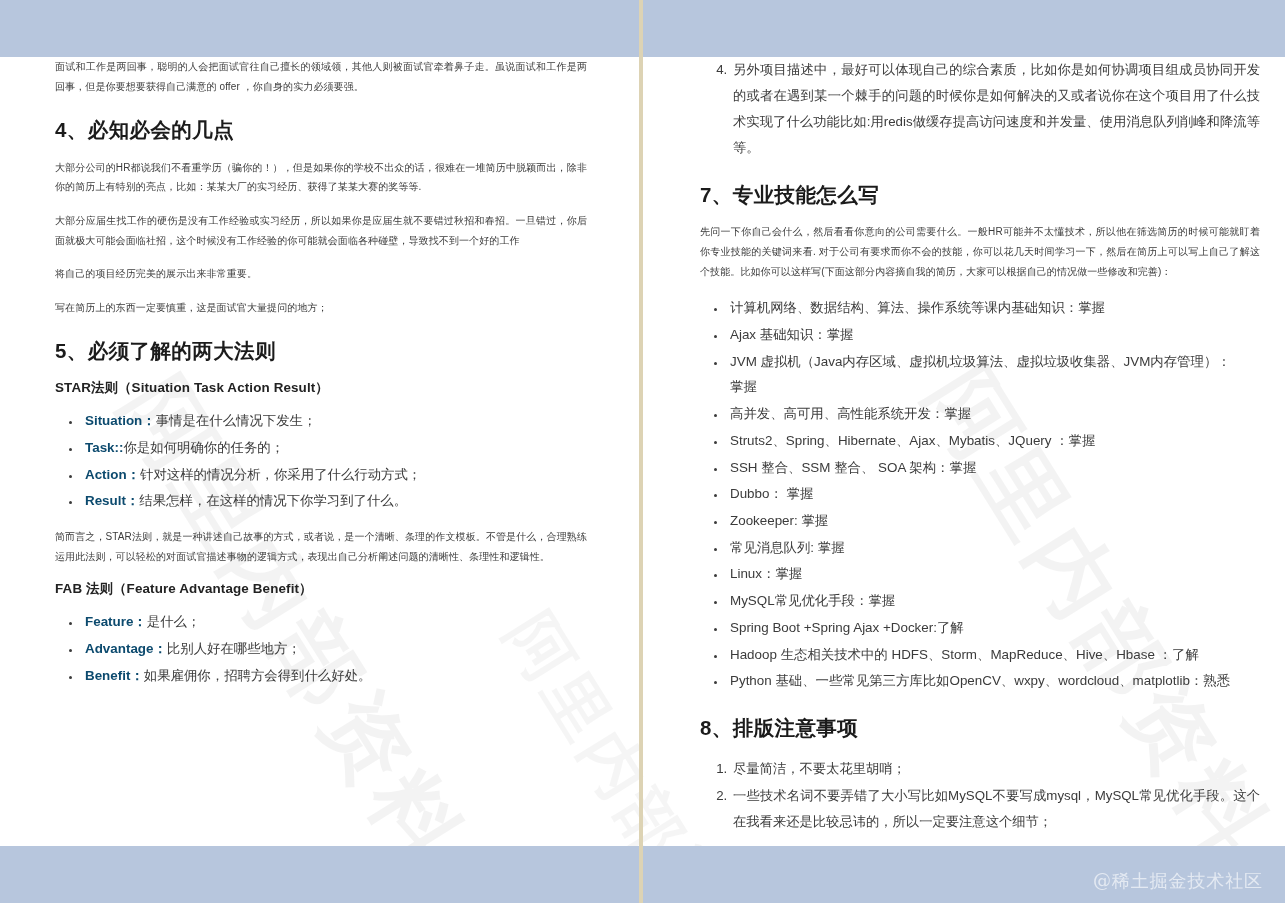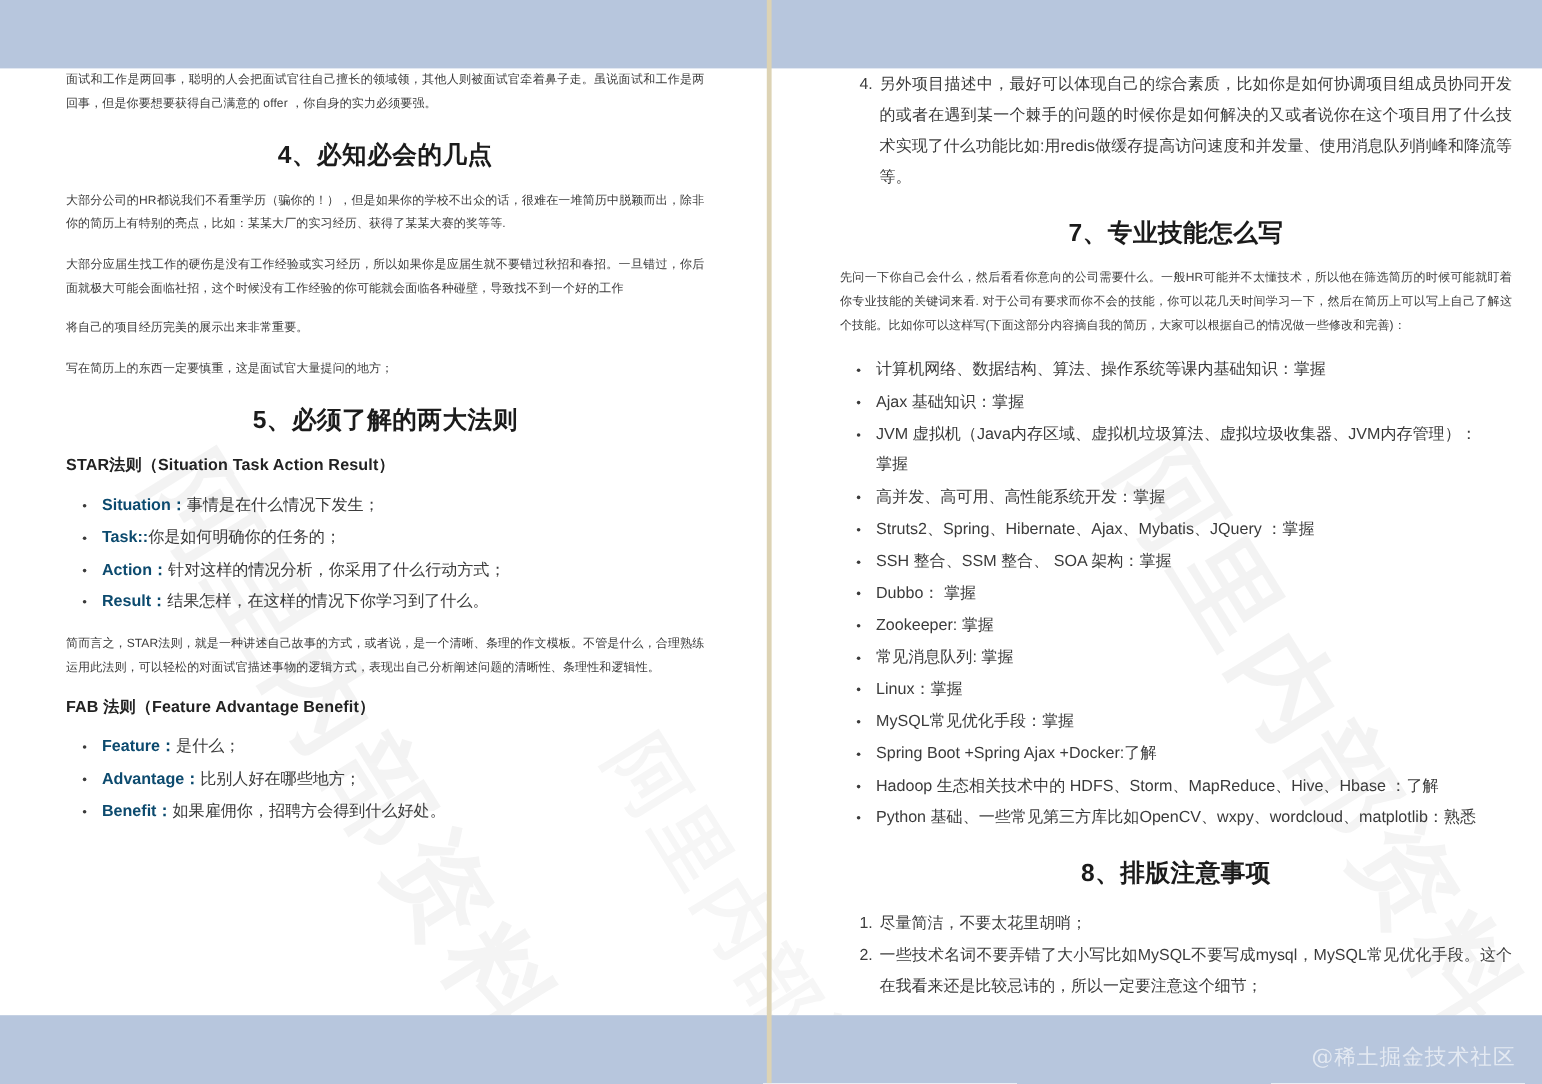--- a/index.html
+++ b/index.html
@@ -84,21 +84,20 @@
     text-align: justify;
     letter-spacing: 0.01em;
   }
   h2.heading {
     font-size: 20.5px;
     line-height: 1.35;
     font-weight: 700;
     color: #1b1b1b;
     margin: 20px 0 14px 0;
     letter-spacing: 0.02em;
-    text-align: center;
   }
   .sub {
     font-size: 13.4px;
     font-weight: 700;
     color: #222;
     margin: 2px 0 11px 0;
     letter-spacing: 0.01em;
   }
 
   ul.bullets {

